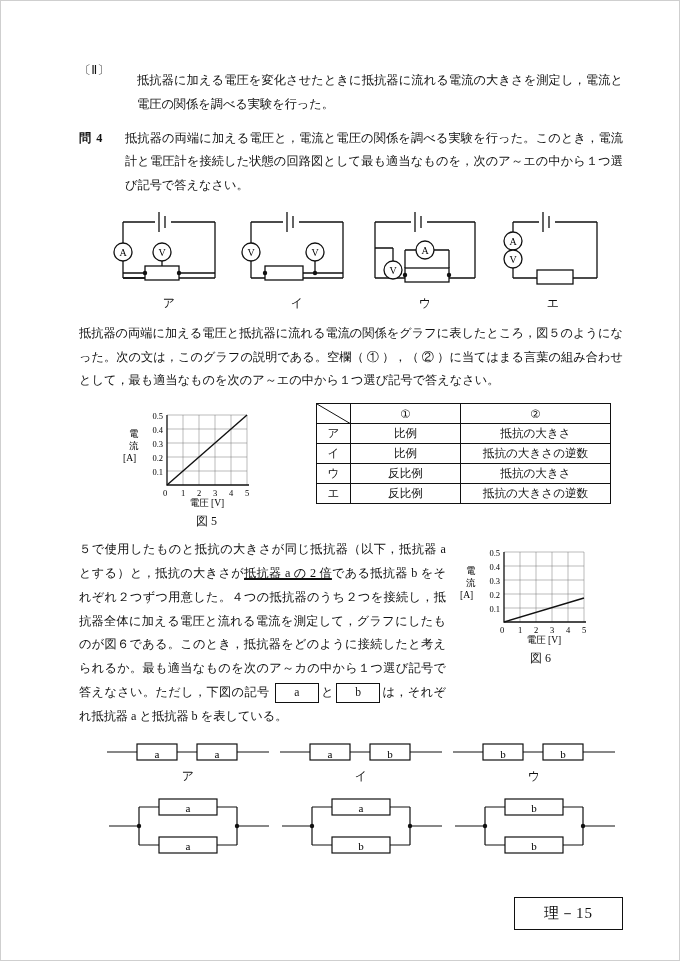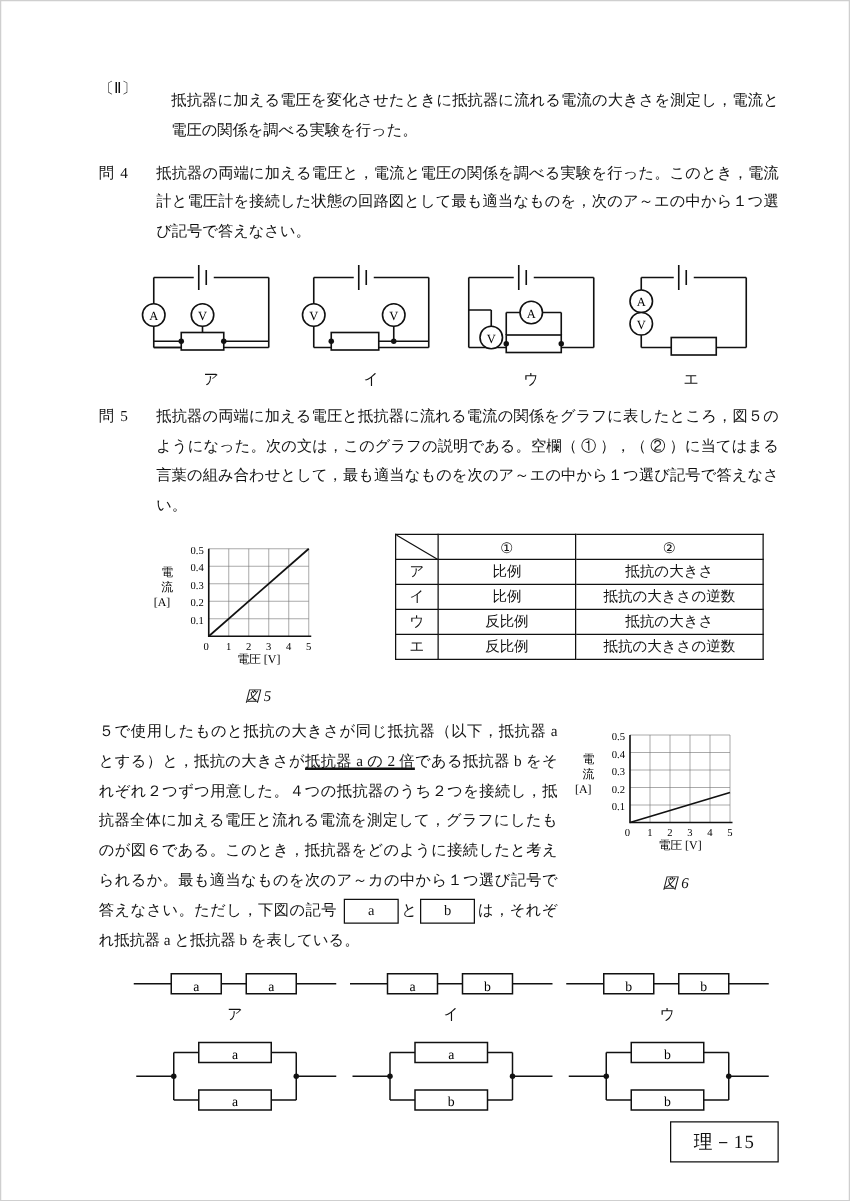--- a/index.html
+++ b/index.html
@@ -23,21 +23,21 @@
 
   
   .block { margin-bottom: 4px; }
   .qline {
     display: flex;
     font-size: 12.2px; line-height: 1.95;
   }
   .qlabel {
     flex: 0 0 auto;
     width: 46px;
-    font-weight: normal;
+    font-weight: bold;
     letter-spacing: 1px;
   }
   .qtext { flex:1 1 auto; text-align: justify; }
   .romanhead {
     display:flex; font-size:12.2px; line-height:1.95;
   }
   .romanhead .rl { flex:0 0 auto; width: 58px; }
   .romanhead .rt { flex:1 1 auto; text-align: justify; margin-top: 10px; }
 
   .underline-strong { text-decoration: underline; text-decoration-thickness: 1.5px; }
@@ -57,21 +57,21 @@
     display:flex; justify-content: space-between;
     margin: 10px 0 2px 30px;
     padding-right: 10px;
   }
   .circuit-cell { width: 120px; text-align:center; }
   .circuit-cell .cap { font-size: 12px; margin-top: 2px; }
 
   
   .fig-row { display:flex; align-items:flex-start; margin: 10px 0 0 40px; gap: 22px;}
   .graph-wrap { text-align:center; }
-  .graph-cap { font-size: 12px; margin-top: 17px; font-style: italic; }
+  .graph-cap { font-size: 12px; margin-top: 5px; }
 
   table.ans {
     border-collapse: collapse;
     font-size: 11.6px;
   }
   table.ans td, table.ans th {
     border: 1px solid #111;
     text-align:center;
     padding: 2px 6px;
     font-weight: normal;
@@ -109,21 +109,21 @@
     margin: 8px 0 0 24px; padding-right: 4px;
   }
   .res-cell { width: 170px; text-align:center; }
   .res-cell .cap { font-size: 12px; margin-top: 1px; }
 
   
   .footer-box {
     position:absolute;
     right: 56px; bottom: 30px;
     border: 1.3px solid #111;
-    padding: 6px 18px;
+    padding: 6px 29px;
     font-size: 15px;
     letter-spacing: 1px;
   }
   svg { display:block; }
   .cap { font-family:"Liberation Serif", serif; }
 </style>
 </head>
 <body>
 
 <div class="page">
@@ -208,21 +208,20 @@
             <rect x="44" y="62" width="36" height="14" fill="#fff"></rect>
           </g>
           <text x="20" y="37" font-size="10" text-anchor="middle" font-family="Liberation Serif, serif">A</text>
           <text x="20" y="55" font-size="10" text-anchor="middle" font-family="Liberation Serif, serif">V</text>
         </svg>
         <div class="cap">エ</div>
       </div>
     </div>
 
     <div class="qline" style="margin-top:10px;">
-      <div class="qlabel">問 5</div>
       <div class="qtext">抵抗器の両端に加える電圧と抵抗器に流れる電流の関係をグラフに表したところ，図５のようになった。次の文は，このグラフの説明である。空欄（ ① ），（ ② ）に当てはまる言葉の組み合わせとして，最も適当なものを次のア～エの中から１つ選び記号で答えなさい。</div>
     </div>
 
 
     <div class="fig-row">
       <div class="graph-wrap">
         <svg width="175" height="105" viewBox="0 0 175 105">
 
           <text x="10" y="34" font-size="9.5" font-family="Liberation Serif, serif">電</text>
           <text x="10" y="46" font-size="9.5" font-family="Liberation Serif, serif">流</text>

